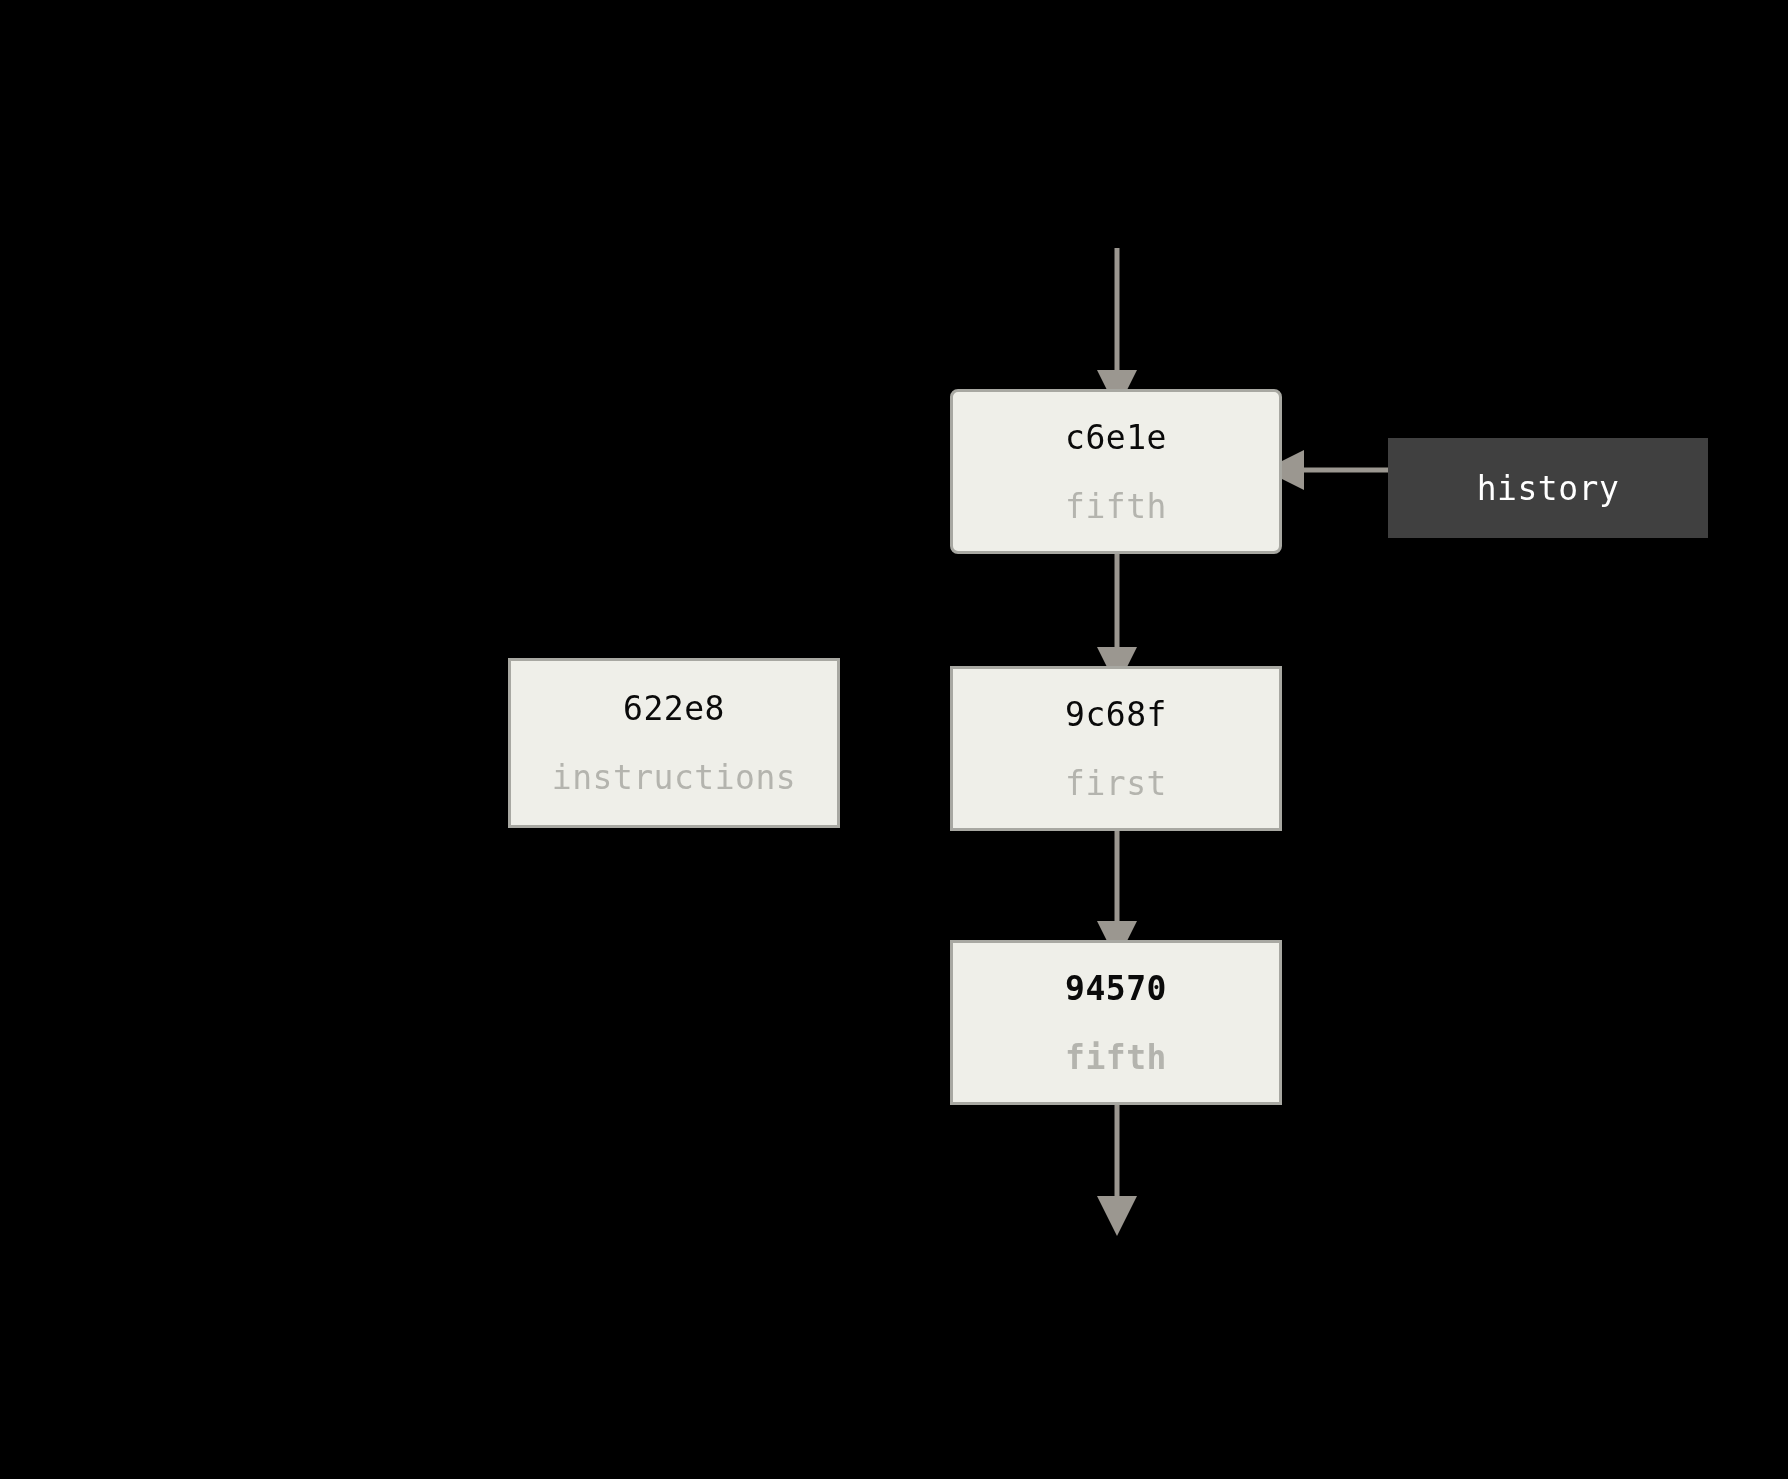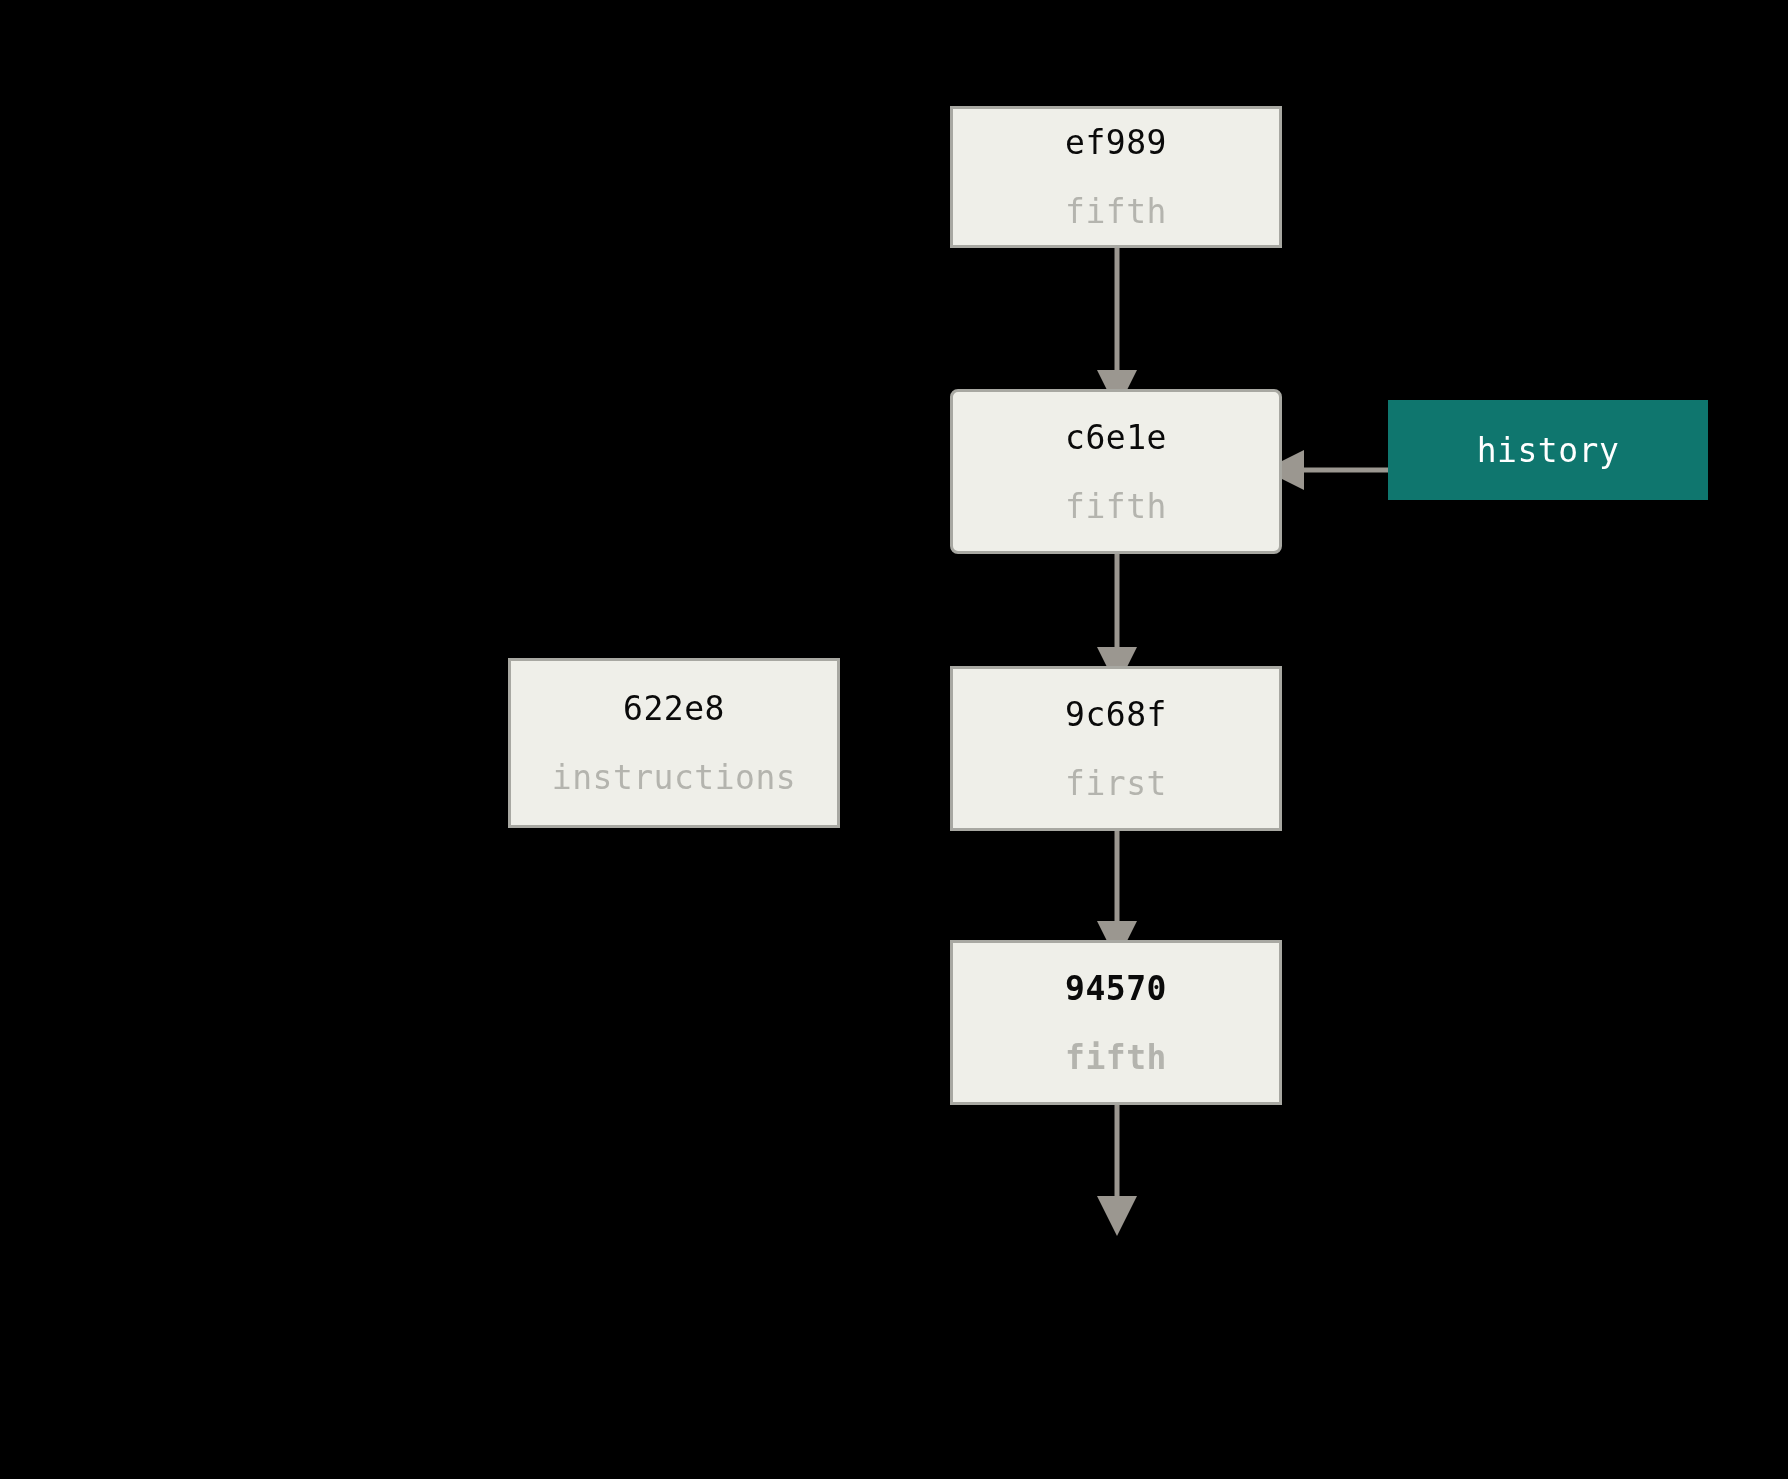--- a/index.html
+++ b/index.html
@@ -61,25 +61,26 @@
     letter-spacing: 0.5px;
     white-space: nowrap;
     margin-top: 36px;
   }
 
   
   .ref {
     position: absolute;
     z-index: 2;
     box-sizing: border-box;
-    background: #0f766e;
+    background: #404040;
     border: none;
     display: flex;
     align-items: center;
     justify-content: center;
+    margin-top: 38px;
   }
   .ref .ref-label {
     color: #FFFFFF;
     font-size: 33px;
     line-height: 1;
     letter-spacing: 0.5px;
     white-space: nowrap;
   }
 </style>
 </head>
@@ -104,24 +105,20 @@
       <line x1="1117" y1="831" x2="1117" y2="927" stroke="#9B9790" stroke-width="5" marker-end="url(#arrow-down)"></line>
     </g>
     <g>
       <line x1="1117" y1="1105" x2="1117" y2="1202" stroke="#9B9790" stroke-width="5" marker-end="url(#arrow-down)"></line>
     </g>
     <g>
       <line x1="1388" y1="470" x2="1298" y2="470" stroke="#9B9790" stroke-width="5" marker-end="url(#arrow-down)"></line>
     </g>
   </svg>
 
-  <div class="node" style="left:950px; top:106px; width:332px; height:142px;">
-    <span class="hash">ef989</span>
-    <span class="msg">fifth</span>
-  </div>
 
   <div class="node" style="left:950px; top:389px; width:332px; height:165px;border-radius:8px;">
     <span class="hash">c6e1e</span>
     <span class="msg">fifth</span>
   </div>
 
   <div class="node" style="left:950px; top:666px; width:332px; height:165px;">
     <span class="hash">9c68f</span>
     <span class="msg">first</span>
   </div>

